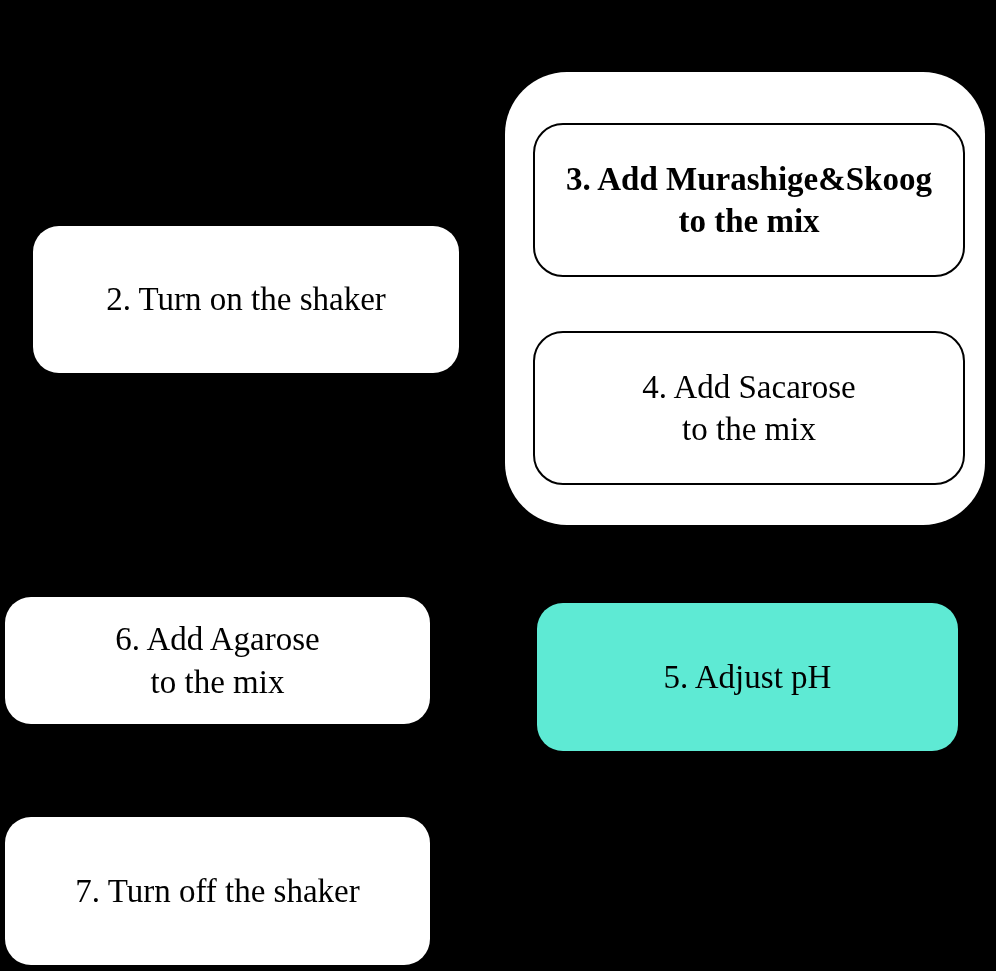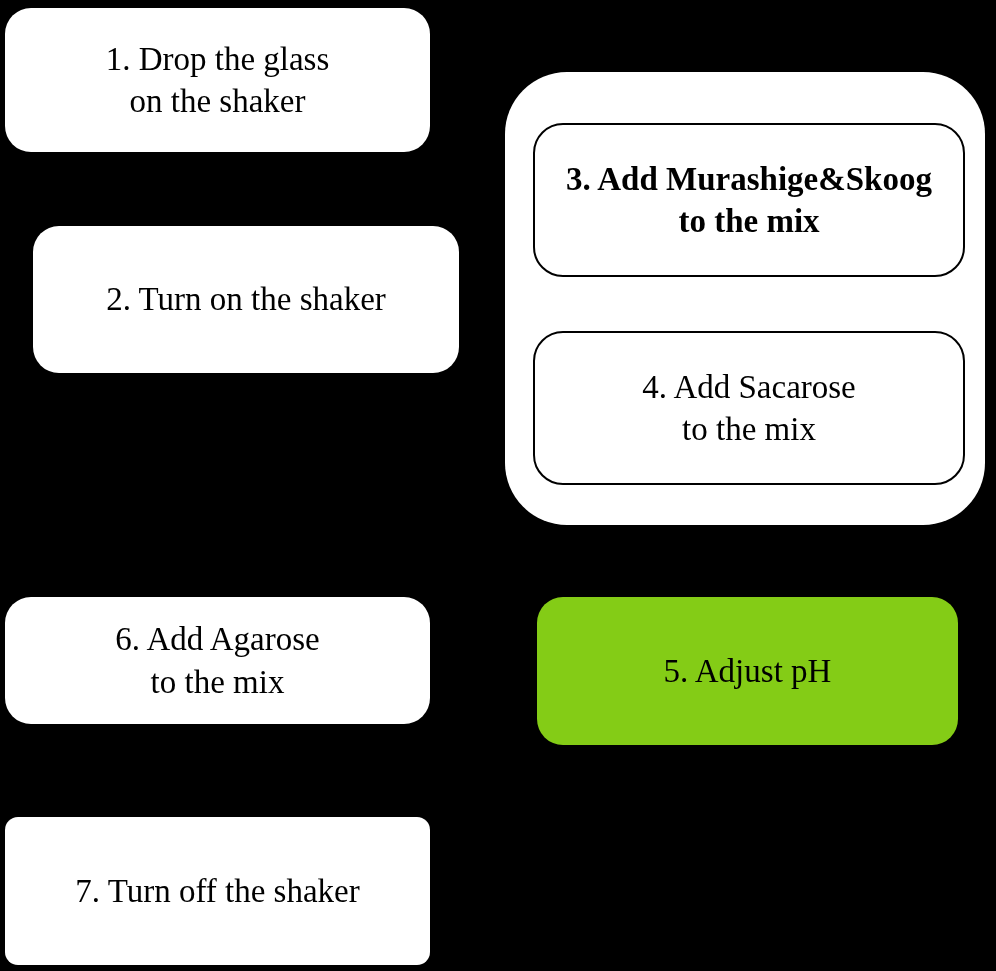--- a/index.html
+++ b/index.html
@@ -52,46 +52,42 @@
   
   .node-step3 { left: 28px;  top: 51px;  width: 428px; height: 150px; font-weight: bold; }
   .node-step4 { left: 28px;  top: 259px; width: 428px; height: 150px; }
   .node-step5 { left: 537px; top: 597px; width: 421px; height: 148px; }
 </style>
 </head>
 <body>
 
 <div class="canvas" style="background: rgb(0, 0, 0);">
 
-  <div class="node node-step1" style="background: rgb(255, 255, 255); color: rgb(0, 0, 0);">
-    <span class="label">1. Drop the glass
-on the shaker</span>
-  </div>
 
   <div class="node node-step2" style="background: rgb(255, 255, 255); color: rgb(0, 0, 0);">
     <span class="label">2. Turn on the shaker</span>
   </div>
 
   <div class="group" style="background: rgb(255, 255, 255);">
     <div class="node inner node-step3" style="background: rgb(255, 255, 255); color: rgb(0, 0, 0); border-color: rgb(0, 0, 0);">
       <span class="label">3. Add Murashige&amp;Skoog
 to the mix</span>
     </div>
     <div class="node inner node-step4" style="background: rgb(255, 255, 255); color: rgb(0, 0, 0); border-color: rgb(0, 0, 0);">
       <span class="label">4. Add Sacarose
 to the mix</span>
     </div>
   </div>
 
-  <div class="node node-step5" style="background: #84cc16; color: rgb(0, 0, 0);">
+  <div class="node node-step5" style="background: #5eead4; color: rgb(0, 0, 0); margin-top: 6px;">
     <span class="label">5. Adjust pH</span>
   </div>
 
   <div class="node node-step6" style="background: rgb(255, 255, 255); color: rgb(0, 0, 0);">
     <span class="label">6. Add Agarose
 to the mix</span>
   </div>
 
-  <div class="node node-step7" style="background: rgb(255, 255, 255); color: rgb(0, 0, 0); border-radius: 13px;">
+  <div class="node node-step7" style="background: rgb(255, 255, 255); color: rgb(0, 0, 0);">
     <span class="label">7. Turn off the shaker</span>
   </div>
 
 </div>
 
 </body></html>

